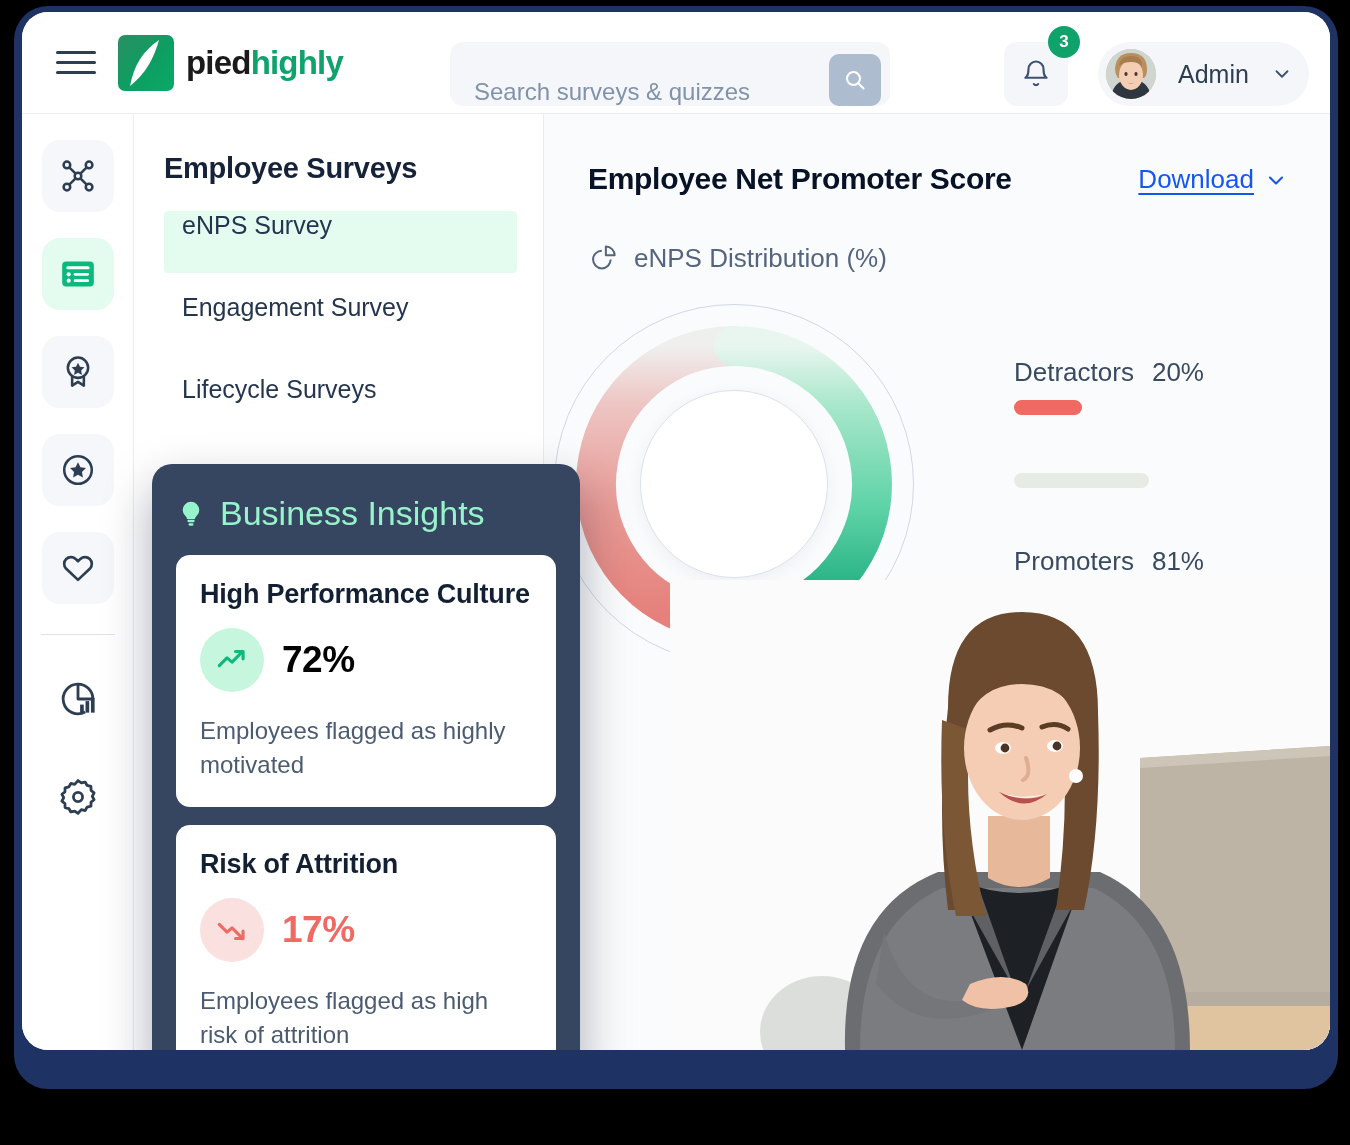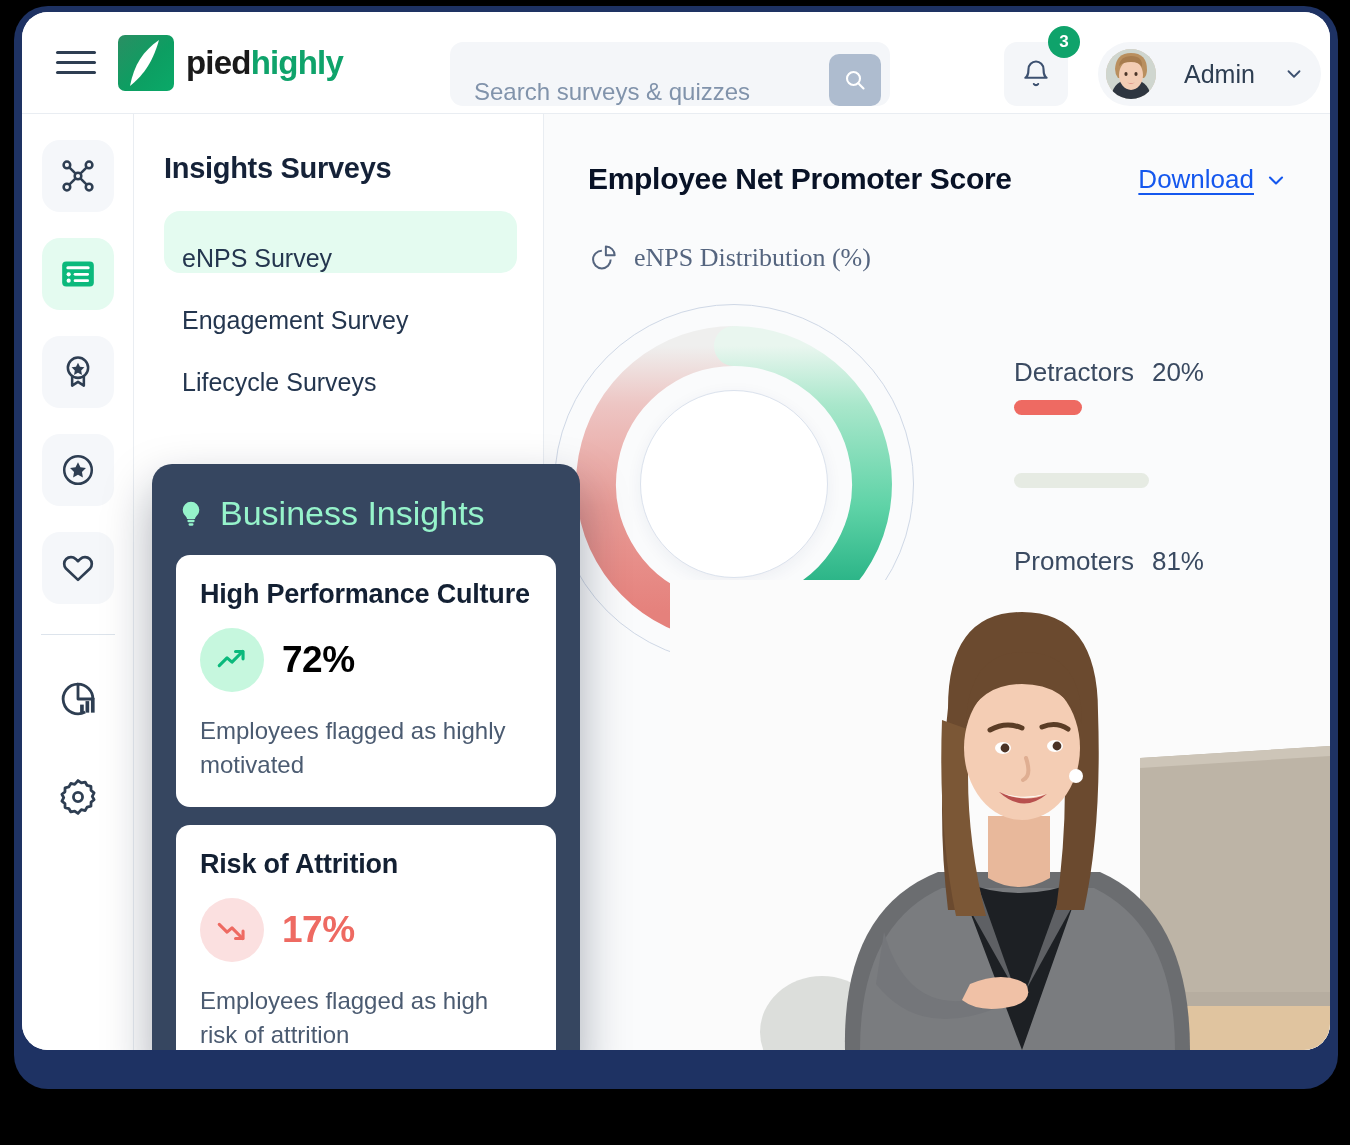--- a/index.html
+++ b/index.html
@@ -87,21 +87,21 @@
     min-width: 32px; height: 32px; padding: 0 6px;
     background: #0fa36b; color: #fff;
     border-radius: 16px;
     font-size: 17px; font-weight: 600;
     display: flex; align-items: center; justify-content: center;
   }
   .profile {
     position: absolute; left: 1076px; top: 30px;
     height: 64px; padding: 0 16px 0 8px;
     background: #f4f6f9; border-radius: 32px;
-    display: flex; align-items: center; gap: 28px;
+    display: flex; align-items: center; gap: 22px;
     cursor: pointer;
   }
   .avatar {
     width: 50px; height: 50px; border-radius: 50%;
     overflow: hidden; background: #d8c3ae; flex: 0 0 auto;
   }
   .profile-name { font-size: 25px; color: #2e3e52; font-weight: 400; }
 
   
   .body-area {
@@ -136,25 +136,25 @@
     border-right: 1px solid #e9edf2;
     padding: 38px 26px 0 30px;
     flex: 0 0 auto;
     position: relative;
   }
   .surveys h2 {
     font-size: 29px; font-weight: 700; color: #152238;
     letter-spacing: -0.3px; margin-bottom: 26px;
   }
   .survey-item {
-    height: 62px; border-radius: 16px;
-    display: flex; align-items: flex-end;
+    height: 62px; border-radius: 4px;
+    display: flex; align-items: flex-start;
     padding-left: 18px;
     font-size: 25px; color: #24364f;
-    margin-bottom: 0; cursor: pointer;
+    margin-bottom: 20px; cursor: pointer;
   }
   .survey-item.active { background: #e4fbf0; }
 
   
   .main {
     flex: 1; height: 936px;
     background: #fafbfc;
     position: relative;
     overflow: hidden;
   }
@@ -167,21 +167,21 @@
     position: absolute; right: 42px; top: 50px;
     display: flex; align-items: center; gap: 10px;
     cursor: pointer;
   }
   .download-label {
     font-size: 26px; color: #1457ee;
     text-decoration: underline; text-underline-offset: 5px;
   }
   .dist-row {
     position: absolute; left: 44px; top: 128px;
-    display: flex; align-items: center; gap: 14px; font-family: Liberation Serif, serif;
+    display: flex; align-items: center; gap: 14px;
   }
   .dist-label { font-size: 26px; color: #55657f; }
 
   
   .donut-wrap {
     position: absolute; left: 10px; top: 190px;
     width: 360px; height: 360px;
   }
   .donut-outline {
     position: absolute; left: 0; top: 0;
@@ -401,21 +401,21 @@
 
         <div class="rail-btn plain">
           <svg width="42" height="42" viewBox="0 0 24 24" fill="none" stroke="#2e3e52" stroke-width="1.6" stroke-linejoin="round">
             <circle cx="12" cy="12" r="2.6"></circle>
             <path d="M12 2.6 l1.9 1.35 2.2-.5 1.1 1.95 2.2.55.05 2.25 1.75 1.4-1.05 1.99 1.05 1.99-1.75 1.4-.05 2.25-2.2.55-1.1 1.95-2.2-.5L12 21.4l-1.9-1.35-2.2.5-1.1-1.95-2.2-.55-.05-2.25L2.8 14.4l1.05-1.99L2.8 10.42l1.75-1.4.05-2.25 2.2-.55 1.1-1.95 2.2.5Z"></path>
           </svg>
         </div>
       </div>
 
       <div class="surveys">
-        <h2>Insights Surveys</h2>
+        <h2>Employee Surveys</h2>
         <div class="survey-item active">
           <span>eNPS Survey</span>
         </div>
         <div class="survey-item">
           <span>Engagement Survey</span>
         </div>
         <div class="survey-item">
           <span>Lifecycle Surveys</span>
         </div>
       </div>

